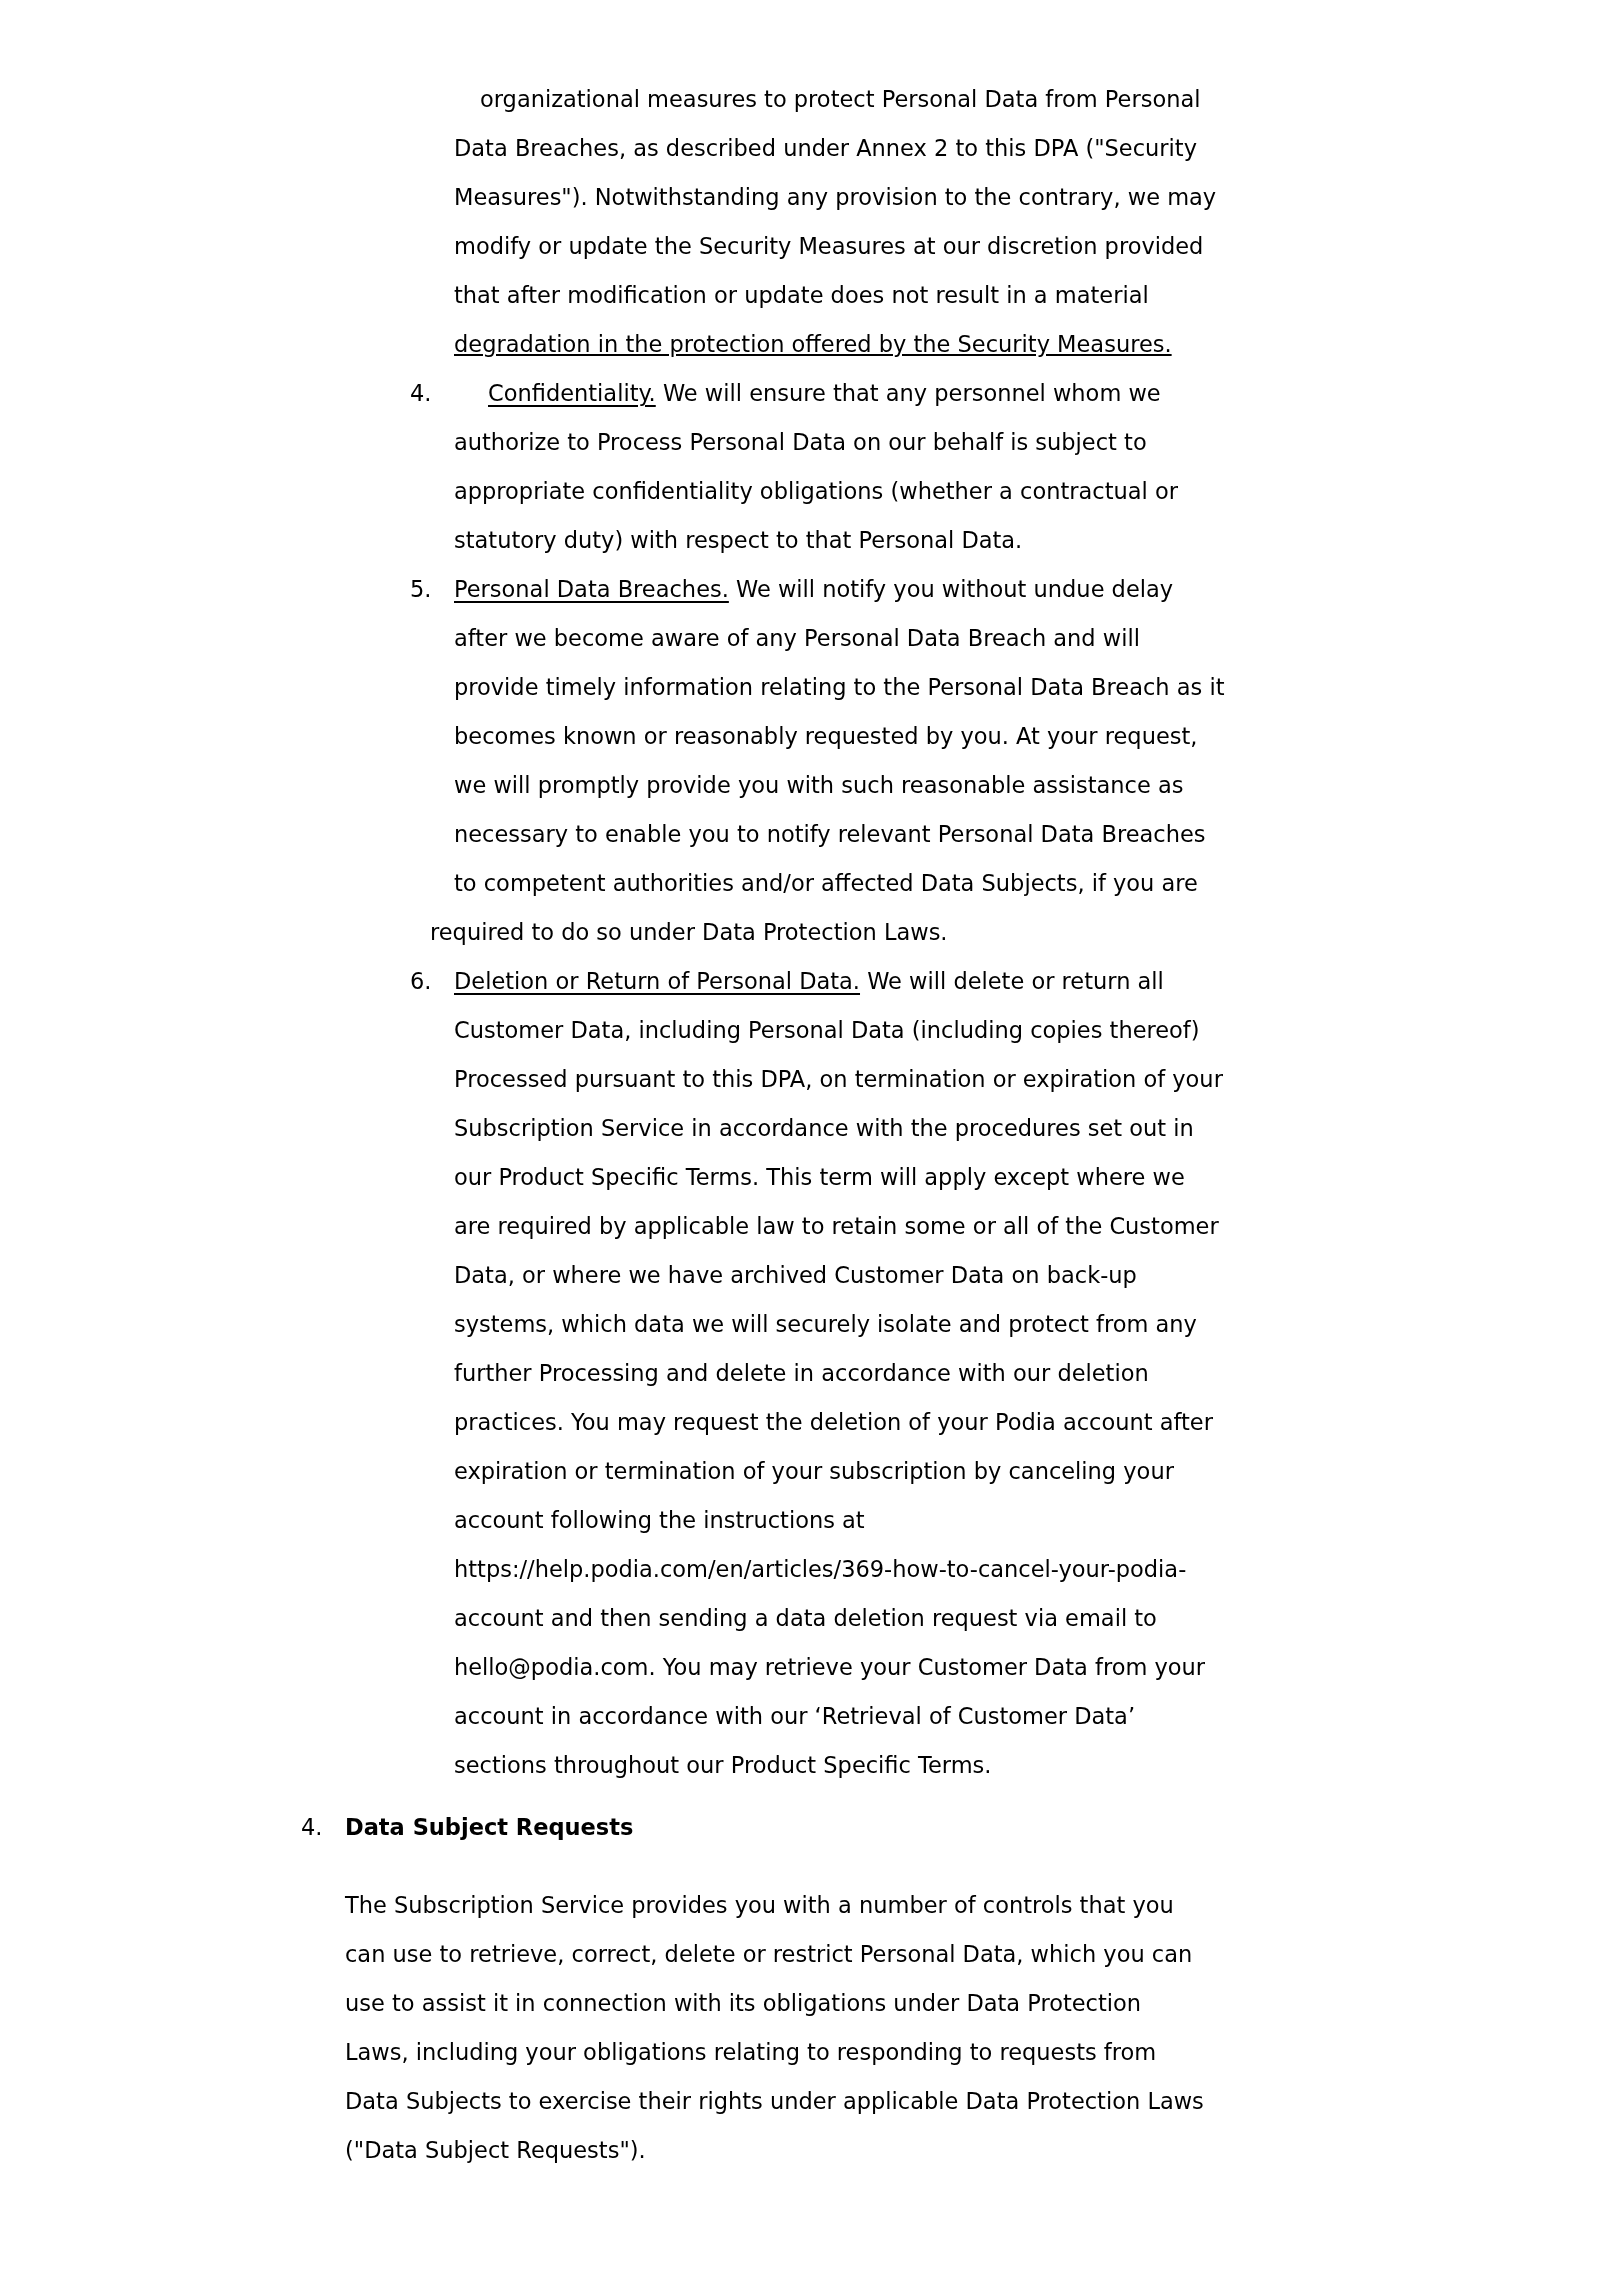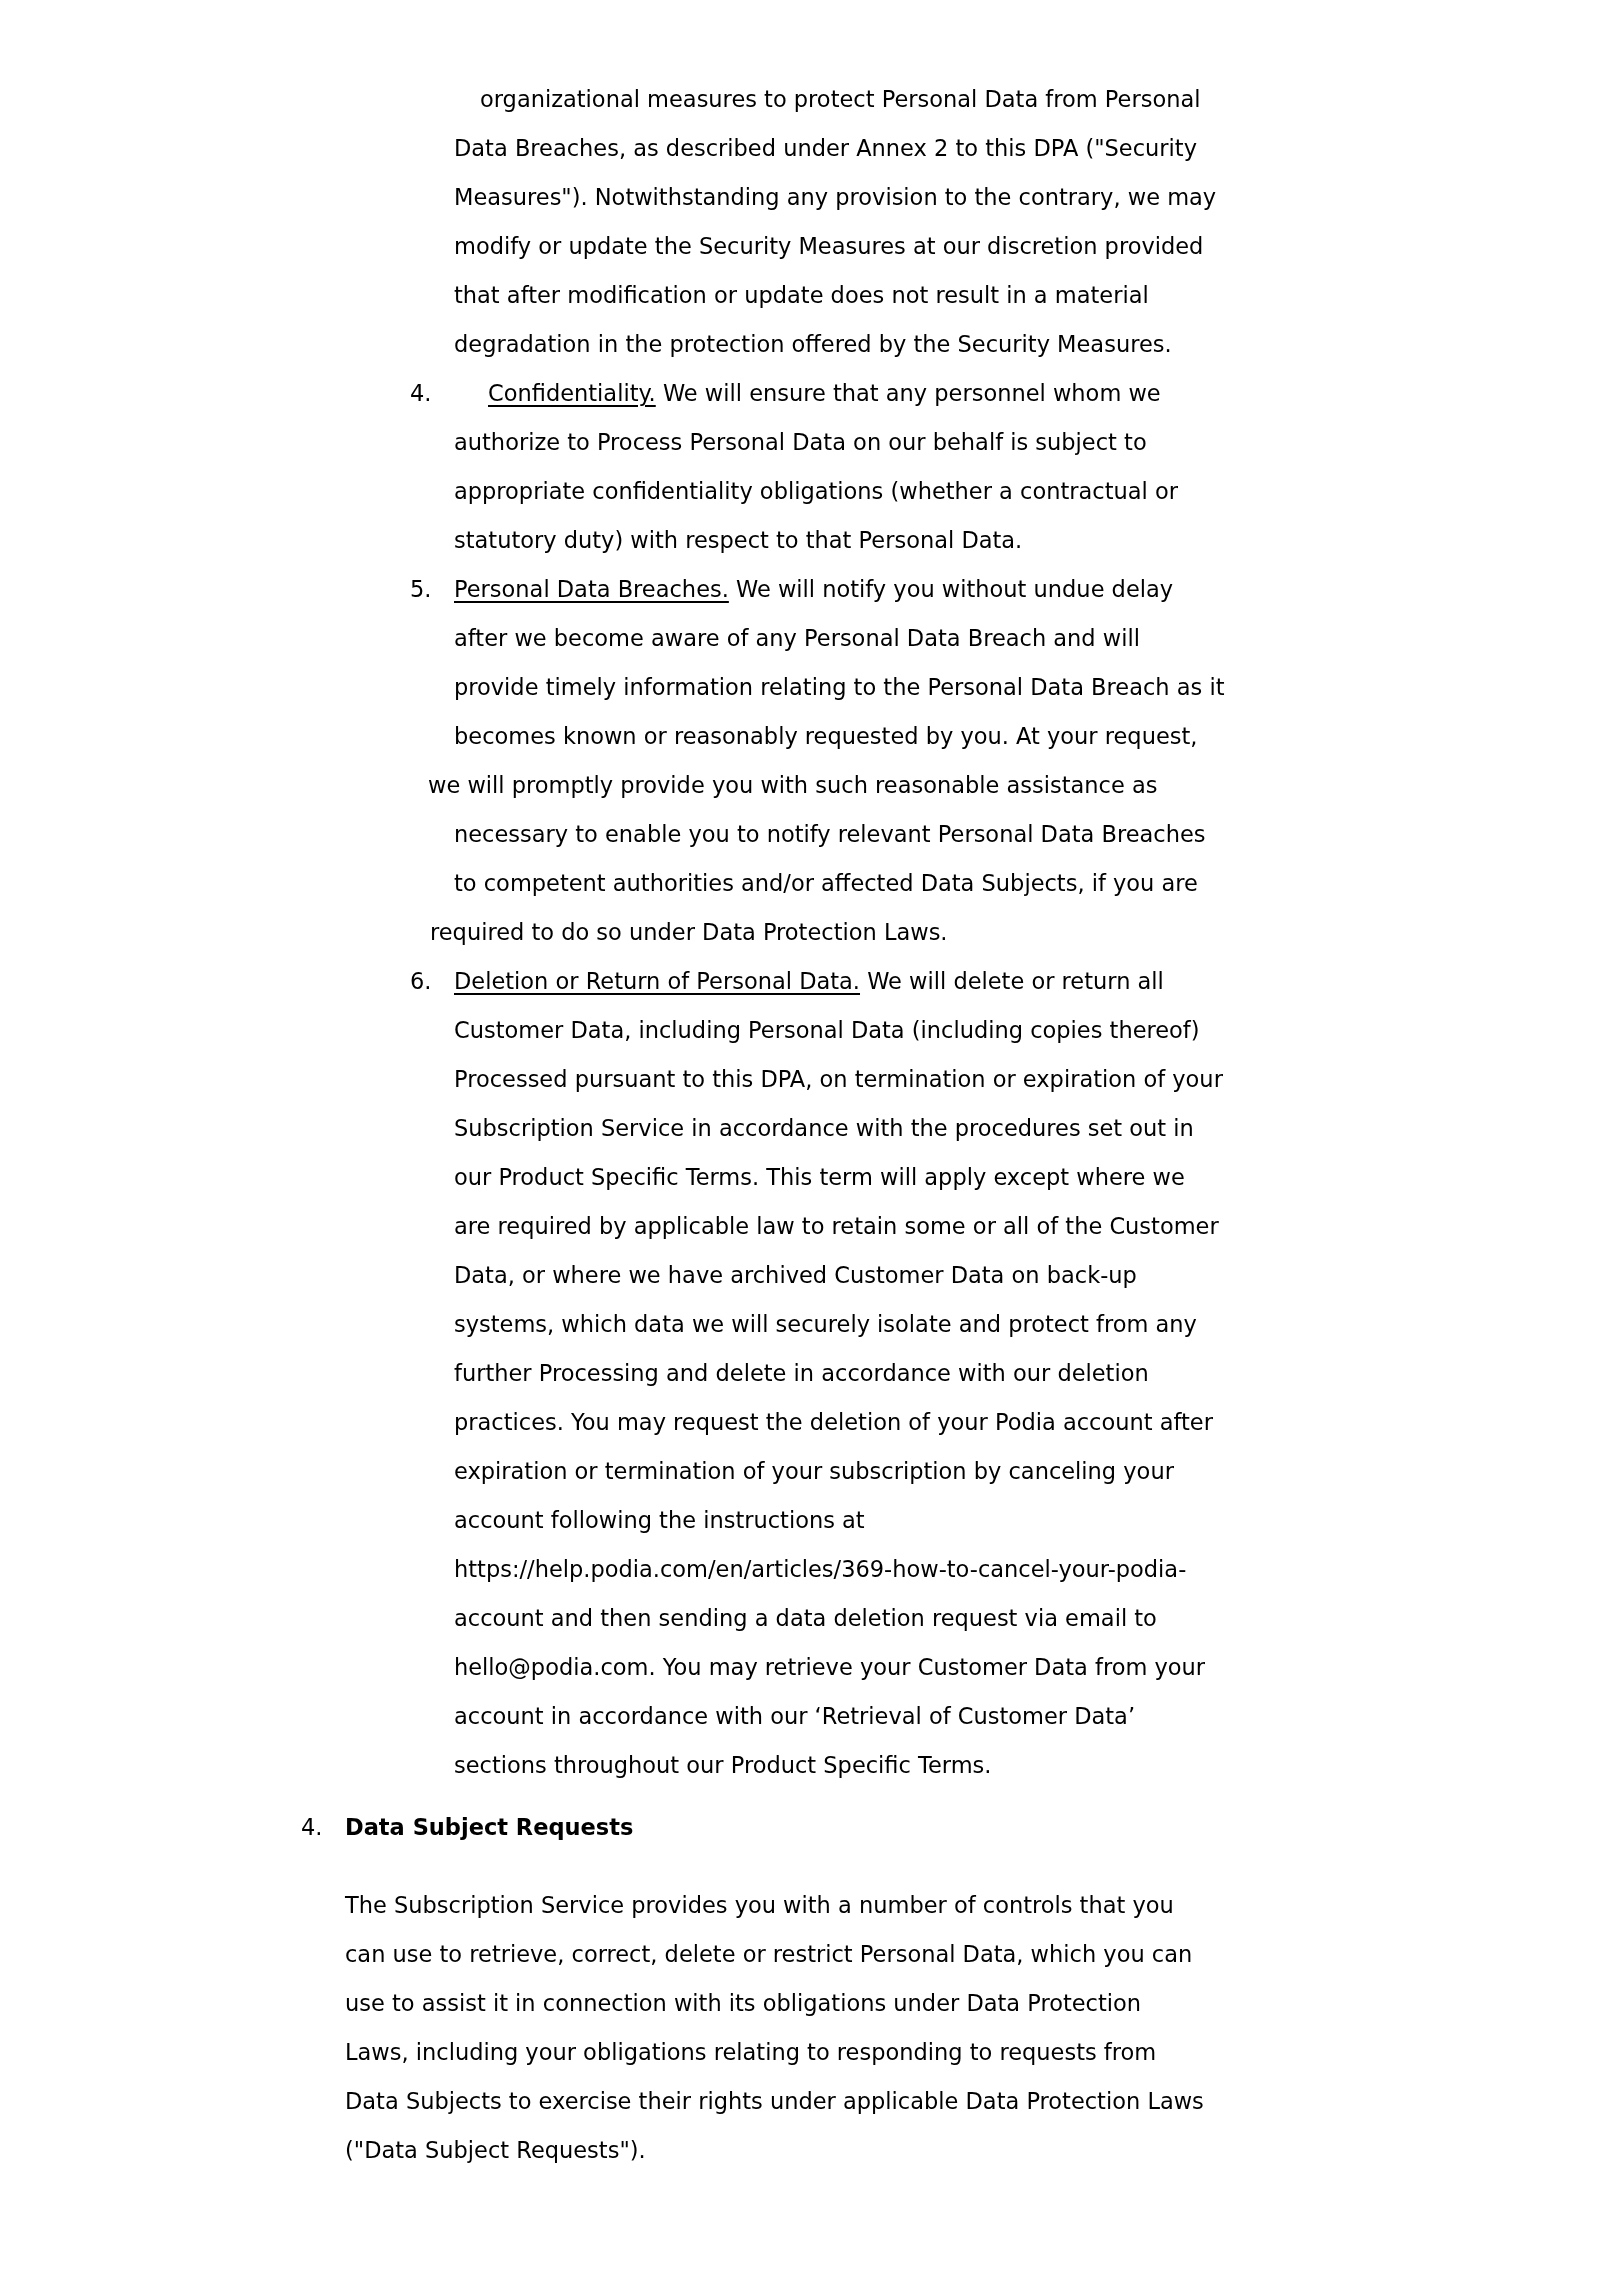--- a/index.html
+++ b/index.html
@@ -13,35 +13,35 @@
 </style>
 </head>
 <body>
 
 <div class="block" id="doc">
     <div class="line" style="top: 88px; left: 454px; margin-left: 26px;">organizational measures to protect Personal Data from Personal</div>
     <div class="line" style="top: 137px; left: 454px;">Data Breaches, as described under Annex 2 to this DPA ("Security</div>
     <div class="line" style="top: 186px; left: 454px;">Measures"). Notwithstanding any provision to the contrary, we may</div>
     <div class="line" style="top: 235px; left: 454px;">modify or update the Security Measures at our discretion provided</div>
     <div class="line" style="top: 284px; left: 454px;">that after modification or update does not result in a material</div>
-    <div class="line" style="top: 333px; left: 454px;">degradation in the protection offered by the Security Measures.</div>
+    <div class="line" style="top: 333px; left: 454px; text-decoration: underline;">degradation in the protection offered by the Security Measures.</div>
     <div>
       <div class="num" style="top: 382px; left: 410px;">4.</div>
       <div class="line" style="top: 382px; left: 454px; margin-left: 34px;"><span class="u">Confidentiality.</span><span> We will ensure that any personnel whom we</span></div>
       <div class="line" style="top: 431px; left: 454px;">authorize to Process Personal Data on our behalf is subject to</div>
       <div class="line" style="top: 480px; left: 454px; text-align: right;">appropriate confidentiality obligations (whether a contractual or</div>
       <div class="line" style="top: 529px; left: 454px;">statutory duty) with respect to that Personal Data.</div>
     </div>
     <div>
       <div class="num" style="top: 578px; left: 410px;">5.</div>
       <div class="line" style="top: 578px; left: 454px;"><span class="u">Personal Data Breaches.</span><span> We will notify you without undue delay</span></div>
       <div class="line" style="top: 627px; left: 454px;">after we become aware of any Personal Data Breach and will</div>
       <div class="line" style="top: 676px; left: 454px;">provide timely information relating to the Personal Data Breach as it</div>
       <div class="line" style="top: 725px; left: 454px;">becomes known or reasonably requested by you. At your request,</div>
-      <div class="line" style="top: 774px; left: 428px;">we will promptly provide you with such reasonable assistance as</div>
+      <div class="line" style="top: 774px; left: 454px;">we will promptly provide you with such reasonable assistance as</div>
       <div class="line" style="top: 823px; left: 454px;">necessary to enable you to notify relevant Personal Data Breaches</div>
       <div class="line" style="top: 872px; left: 454px;">to competent authorities and/or affected Data Subjects, if you are</div>
       <div class="line" style="top: 921px; left: 430px;">required to do so under Data Protection Laws.</div>
     </div>
     <div>
       <div class="num" style="top: 970px; left: 410px;">6.</div>
       <div class="line" style="top: 970px; left: 454px;"><span class="u">Deletion or Return of Personal Data.</span><span> We will delete or return all</span></div>
       <div class="line" style="top: 1019px; left: 454px;">Customer Data, including Personal Data (including copies thereof)</div>
       <div class="line" style="top: 1068px; left: 454px;">Processed pursuant to this DPA, on termination or expiration of your</div>
       <div class="line" style="top: 1117px; left: 454px;">Subscription Service in accordance with the procedures set out in</div>

